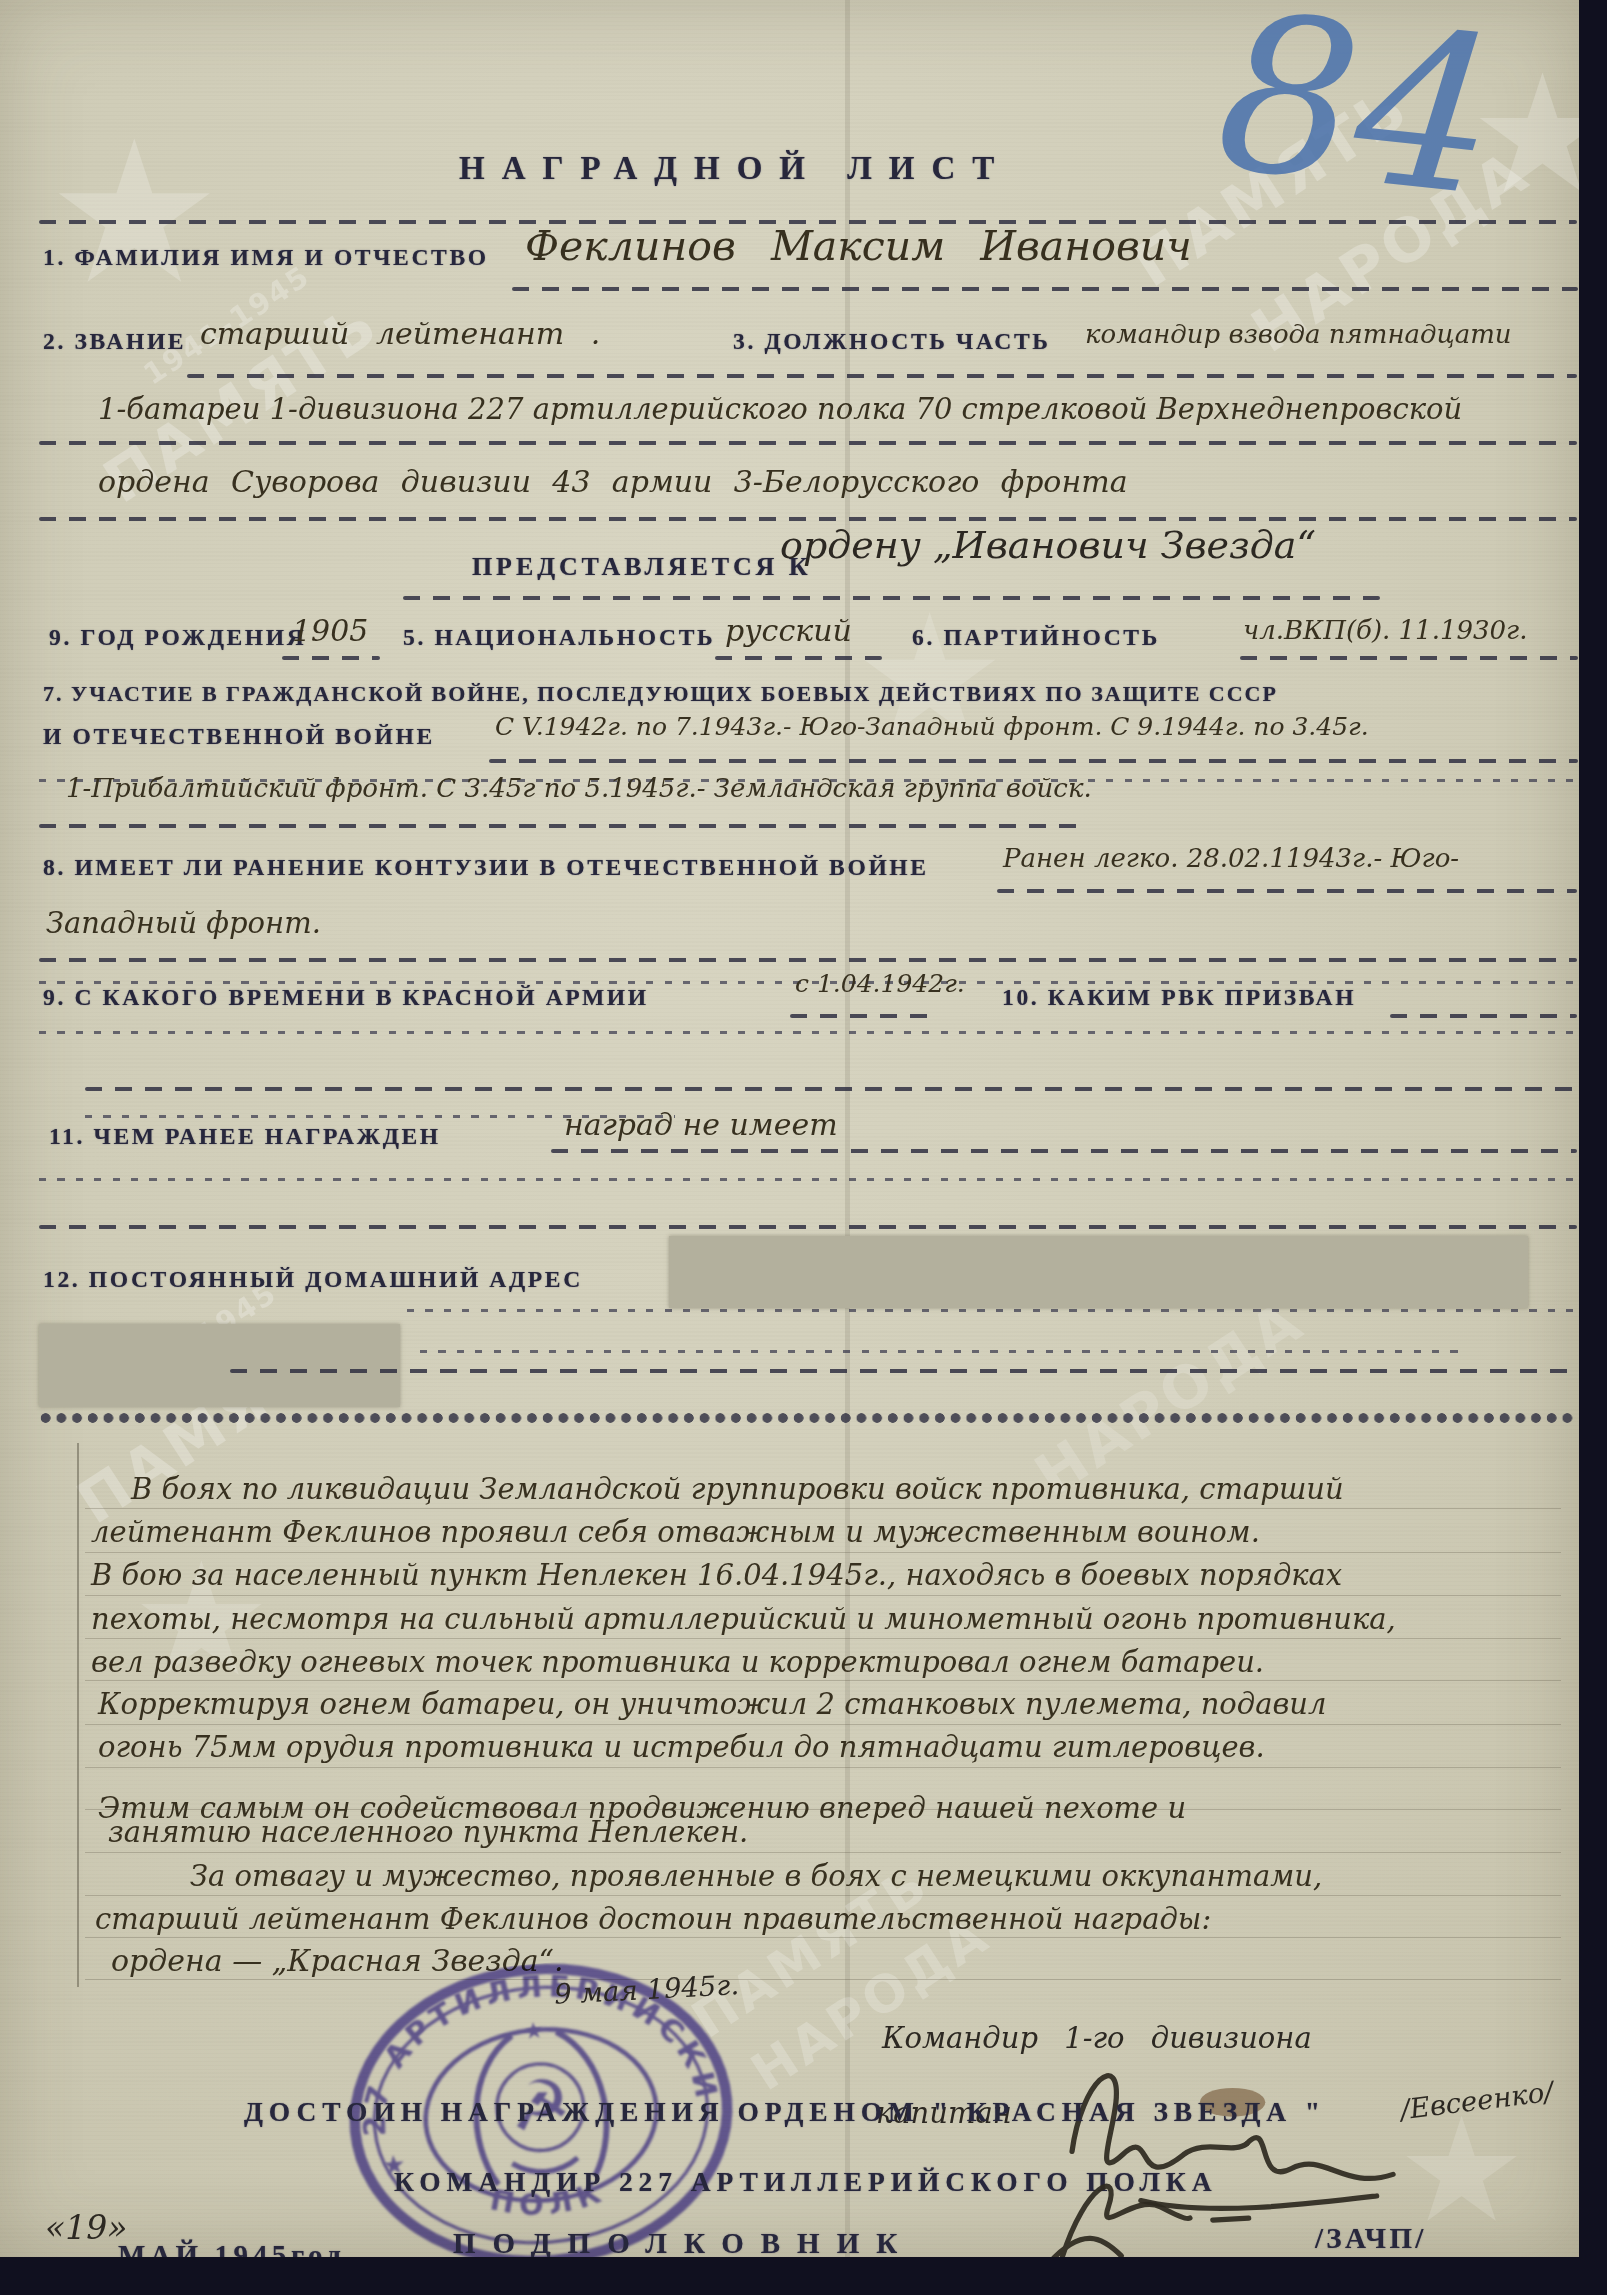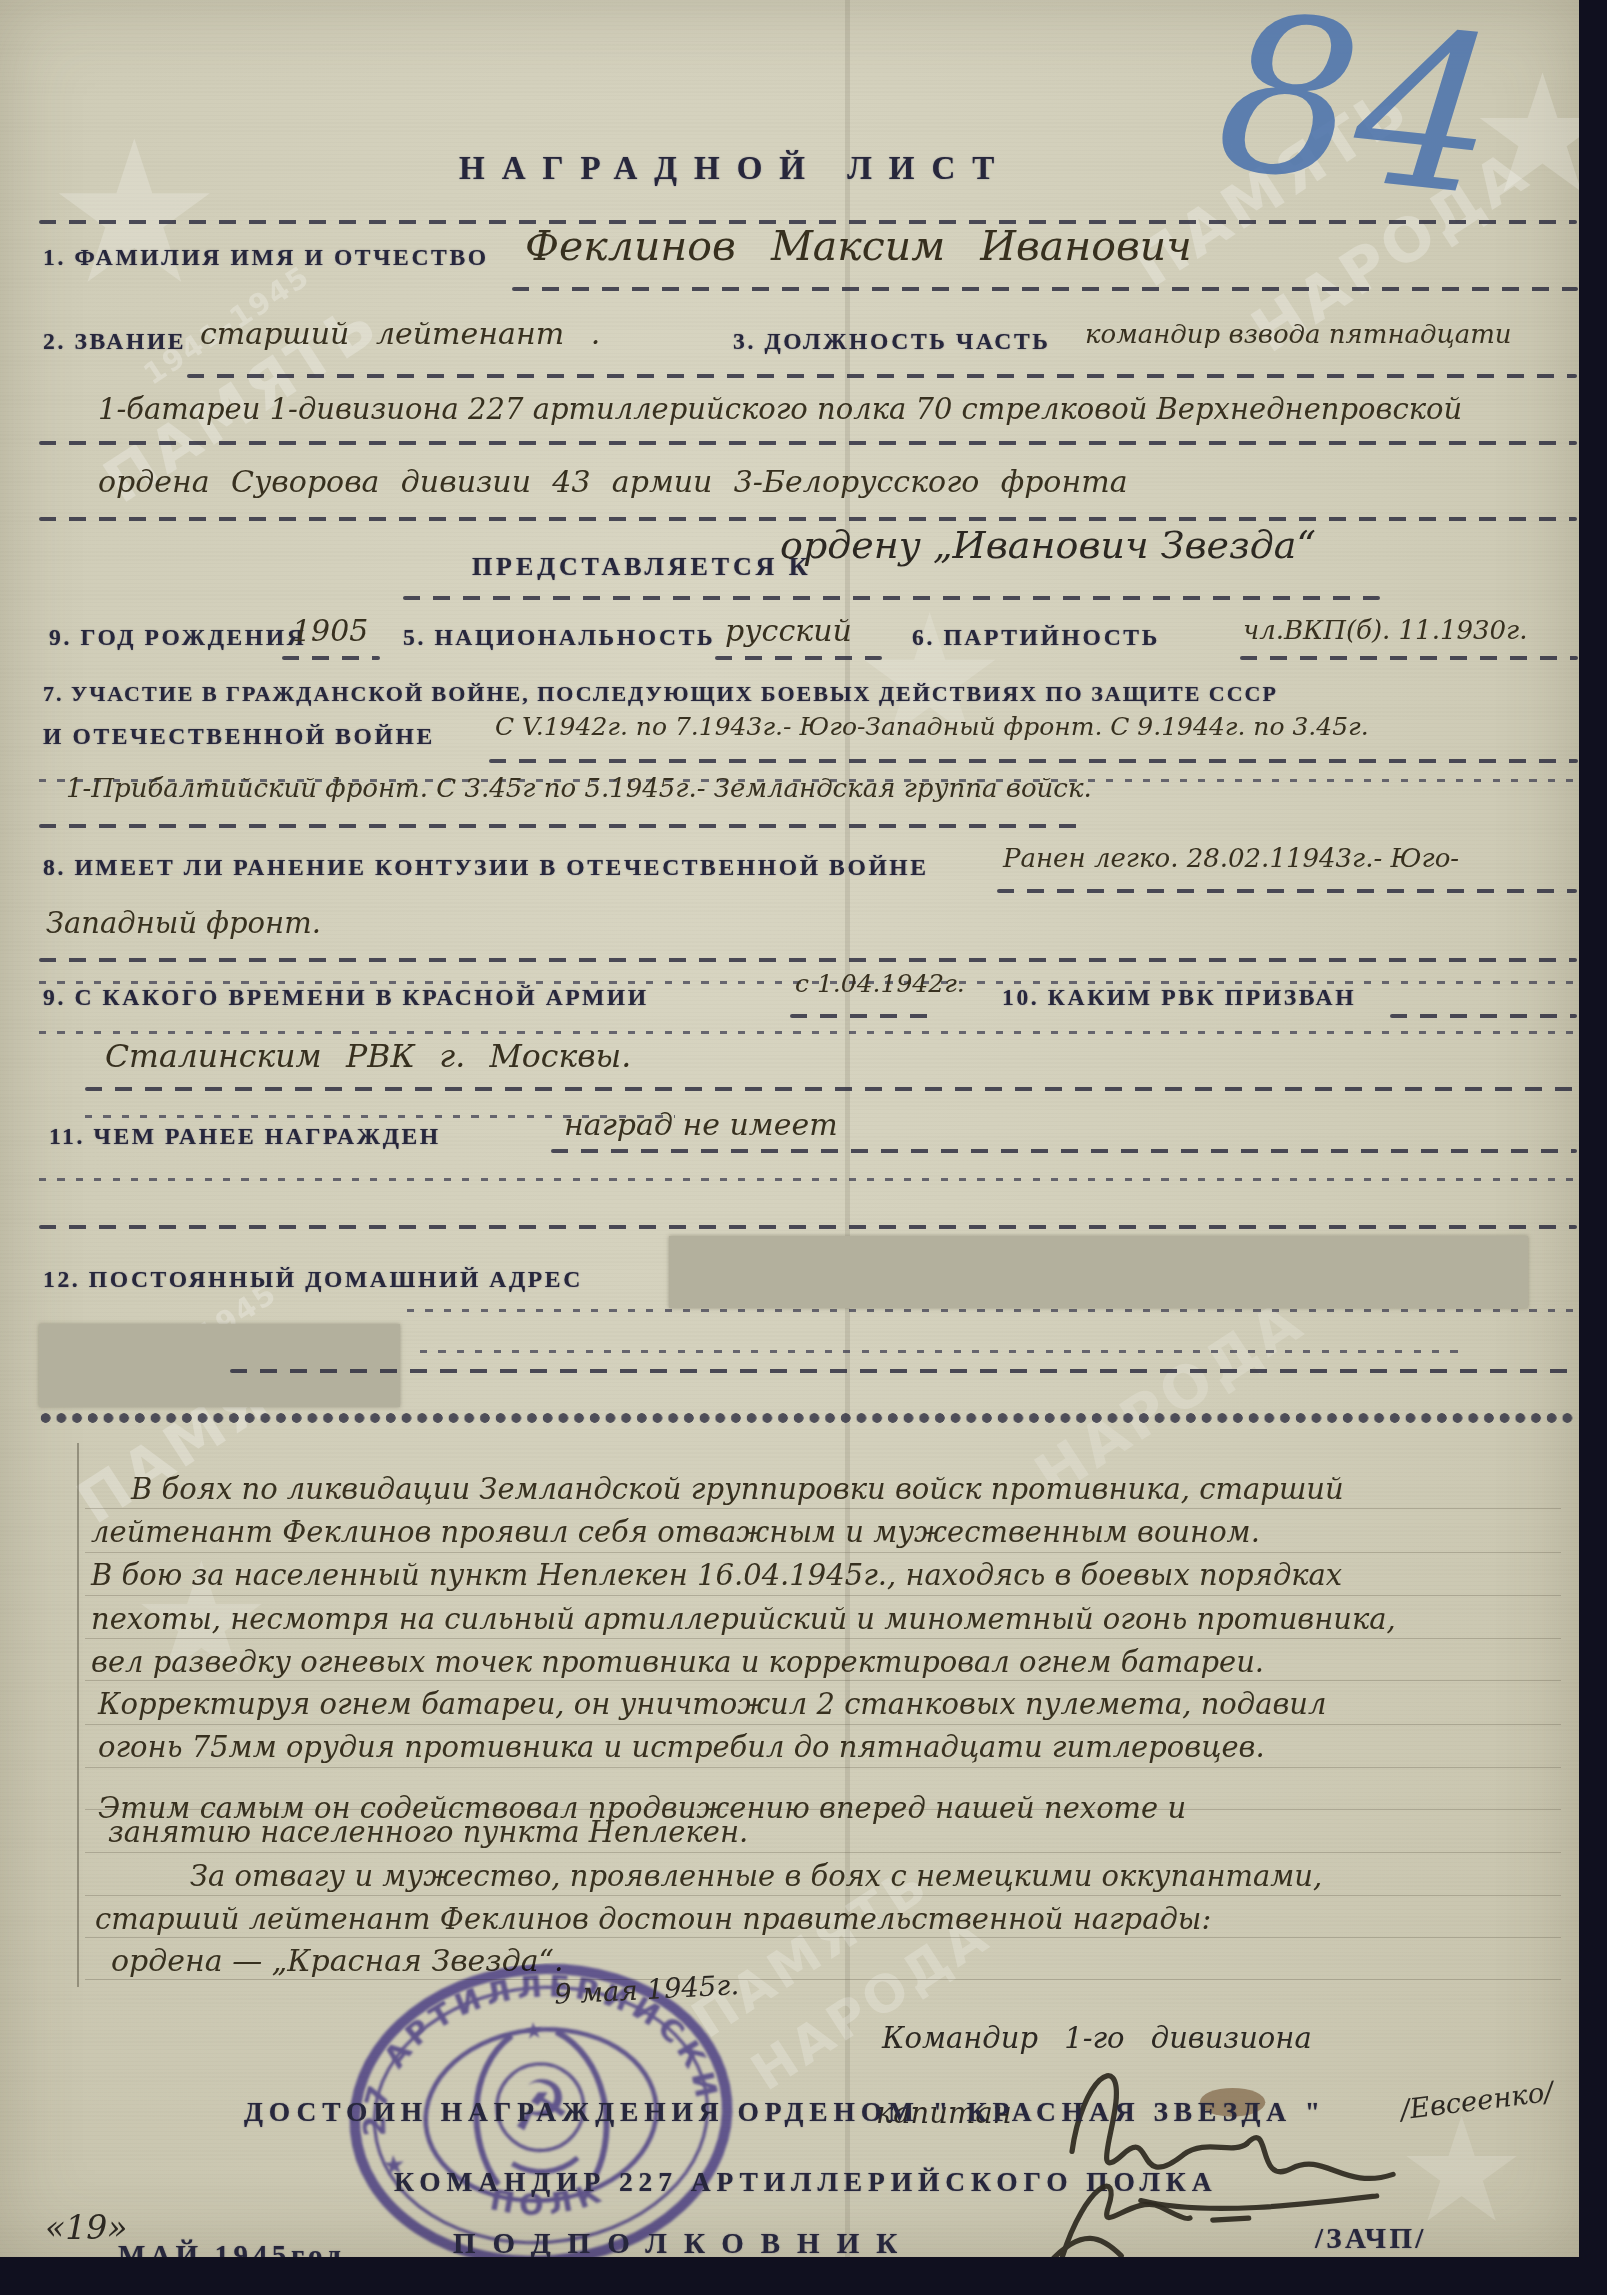--- a/index.html
+++ b/index.html
@@ -104,21 +104,20 @@
   <div class="row hand" style="left:46px;top:906px;font-size:29px;">Западный фронт.</div>
   <div class="dash" style="left:39px;top:958px;width:1538px;"></div>
   <div class="dots" style="left:39px;top:981px;width:1538px;"></div>
 
   <div class="row typed" style="left:43px;top:984px;font-size:23.6px;">9. С КАКОГО ВРЕМЕНИ В КРАСНОЙ АРМИИ</div>
   <div class="row hand" style="left:795px;top:969px;font-size:25px;">с 1.04.1942г.</div>
   <div class="dash" style="left:790px;top:1014px;width:148px;"></div>
   <div class="row typed" style="left:1002px;top:984px;font-size:23.6px;">10. КАКИМ РВК ПРИЗВАН</div>
   <div class="dash" style="left:1390px;top:1014px;width:187px;"></div>
   <div class="dots" style="left:39px;top:1031px;width:1538px;"></div>
-  <div class="row hand" style="left:105px;top:1038px;font-size:31.5px;word-spacing:14.4px;">Сталинским  РВК  г.  Москвы.</div>
   <div class="dash" style="left:85px;top:1087px;width:1492px;"></div>
   <div class="dots" style="left:85px;top:1115px;width:590px;"></div>
 
   <div class="row typed" style="left:49px;top:1123px;font-size:23.6px;">11. ЧЕМ РАНЕЕ НАГРАЖДЕН</div>
   <div class="row hand" style="left:564px;top:1107px;font-size:30px;">наград не имеет</div>
   <div class="dash" style="left:551px;top:1149px;width:1026px;"></div>
   <div class="dots" style="left:39px;top:1178px;width:1538px;"></div>
   <div class="dash" style="left:39px;top:1225px;width:1538px;"></div>
 
   <div class="row typed" style="left:43px;top:1266px;font-size:23.6px;">12. ПОСТОЯННЫЙ ДОМАШНИЙ АДРЕС</div>

